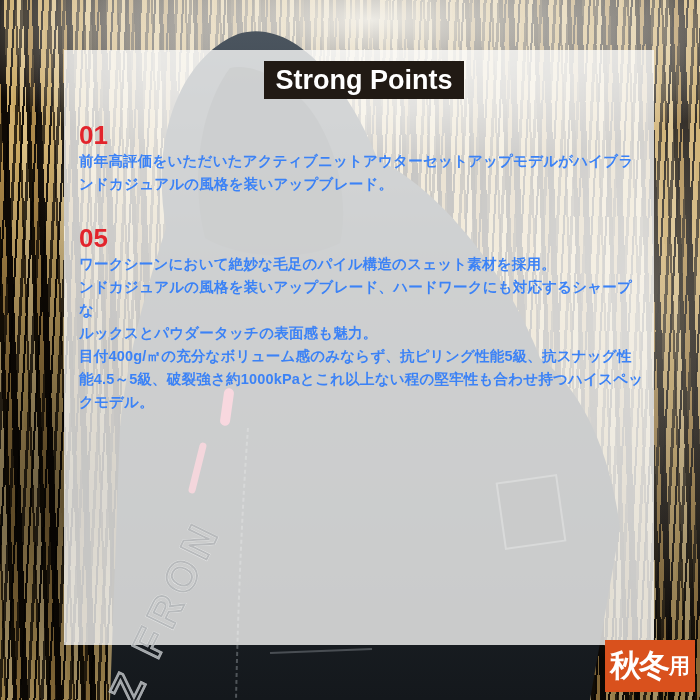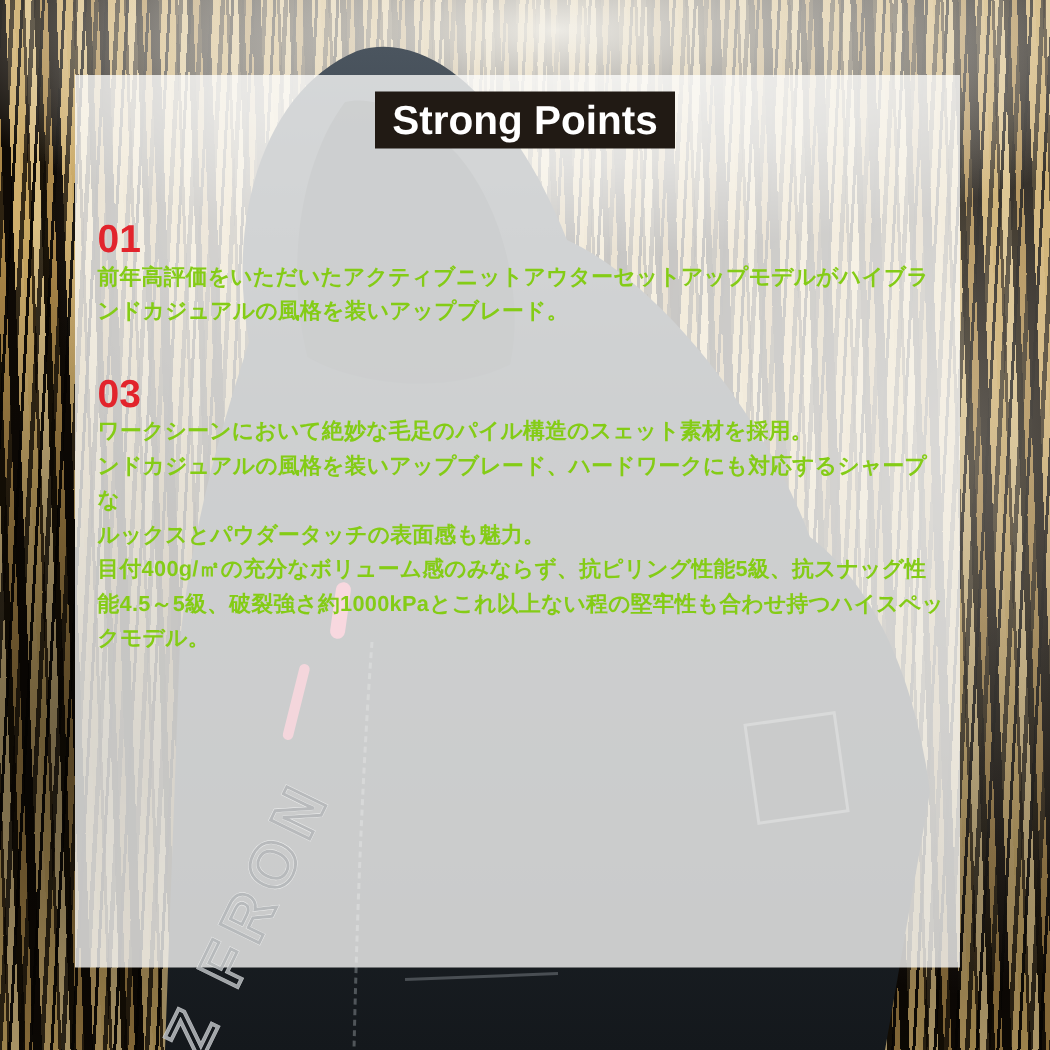--- a/index.html
+++ b/index.html
@@ -34,35 +34,35 @@
     position:absolute;left:128px;top:695px;transform-origin:0 100%;
     transform:rotate(-64deg);white-space:nowrap;
     font-size:42px;font-weight:bold;letter-spacing:7px;
     color:transparent;-webkit-text-stroke:2.5px rgba(238,241,243,0.85);
   }
   .brand-print-ghost{
     -webkit-text-stroke:2px rgba(95,100,105,0.4);z-index:6;
   }
   
   .panel{
-    position:absolute;left:50px;top:50px;width:590px;height:595px;
+    position:absolute;left:64px;top:50px;width:590px;height:595px;
     background:rgba(253,253,251,0.78);z-index:5;
   }
   .title-box{
     position:absolute;left:200px;top:11px;width:200px;height:38px;
     background:#211a14;display:flex;align-items:center;justify-content:center;
   }
   .title-box span{color:#ffffff;font-weight:bold;font-size:27px;}
-  .point{position:absolute;left:15px;width:567px;margin-top:24px;}
+  .point{position:absolute;left:15px;width:567px;}
   .p1{top:72px}.p2{top:175px}.p3{top:360px}.p4{top:475px}
   .point-number{
     color:#e2242c;font-size:26px;font-weight:bold;line-height:26px;margin-bottom:2px;
   }
   .point-text{
-    margin:0;font-size:14.5px;font-weight:bold;line-height:23px;color:#84cc16;
+    margin:0;font-size:14.5px;font-weight:bold;line-height:23px;color:#3b82f6;
     white-space:pre-line;letter-spacing:0.2px;
   }
   
   .badge{
     position:absolute;left:605px;top:640px;width:90px;height:52px;
     background:#d9511d;display:flex;align-items:center;justify-content:center;
     z-index:7;
   }
   .badge-main{color:#fff;font-size:31px;font-weight:bold;letter-spacing:-2px;}
   .badge-sub{color:#fff;font-size:21px;font-weight:bold;margin-left:1px;}
@@ -100,28 +100,32 @@
       <span>Strong Points</span>
     </div>
 
     <section class="point p1">
       <div class="point-number">01</div>
       <p class="point-text">前年高評価をいただいたアクティブニットアウターセットアップモデルがハイブラ
 ンドカジュアルの風格を装いアップブレード。</p>
     </section>
 
     <section class="point p2">
-      <div class="point-number">03</div>
+      <div class="point-number">05</div>
       <p class="point-text">ワークシーンにおいて絶妙な毛足のパイル構造のスェット素材を採用。
 ンドカジュアルの風格を装いアップブレード、ハードワークにも対応するシャープな
 ルックスとパウダータッチの表面感も魅力。
 目付400g/㎡の充分なボリューム感のみならず、抗ピリング性能5級、抗スナッグ性
 能4.5～5級、破裂強さ約1000kPaとこれ以上ない程の堅牢性も合わせ持つハイスペッ
 クモデル。</p>
     </section>
 
 
   </div>
 
   <div class="brand-print-ghost">I'Z FRON</div>
 
+  <div class="badge">
+    <span class="badge-main">秋冬</span>
+    <span class="badge-sub">用</span>
+  </div>
 
 </div>
 
 </body></html>

